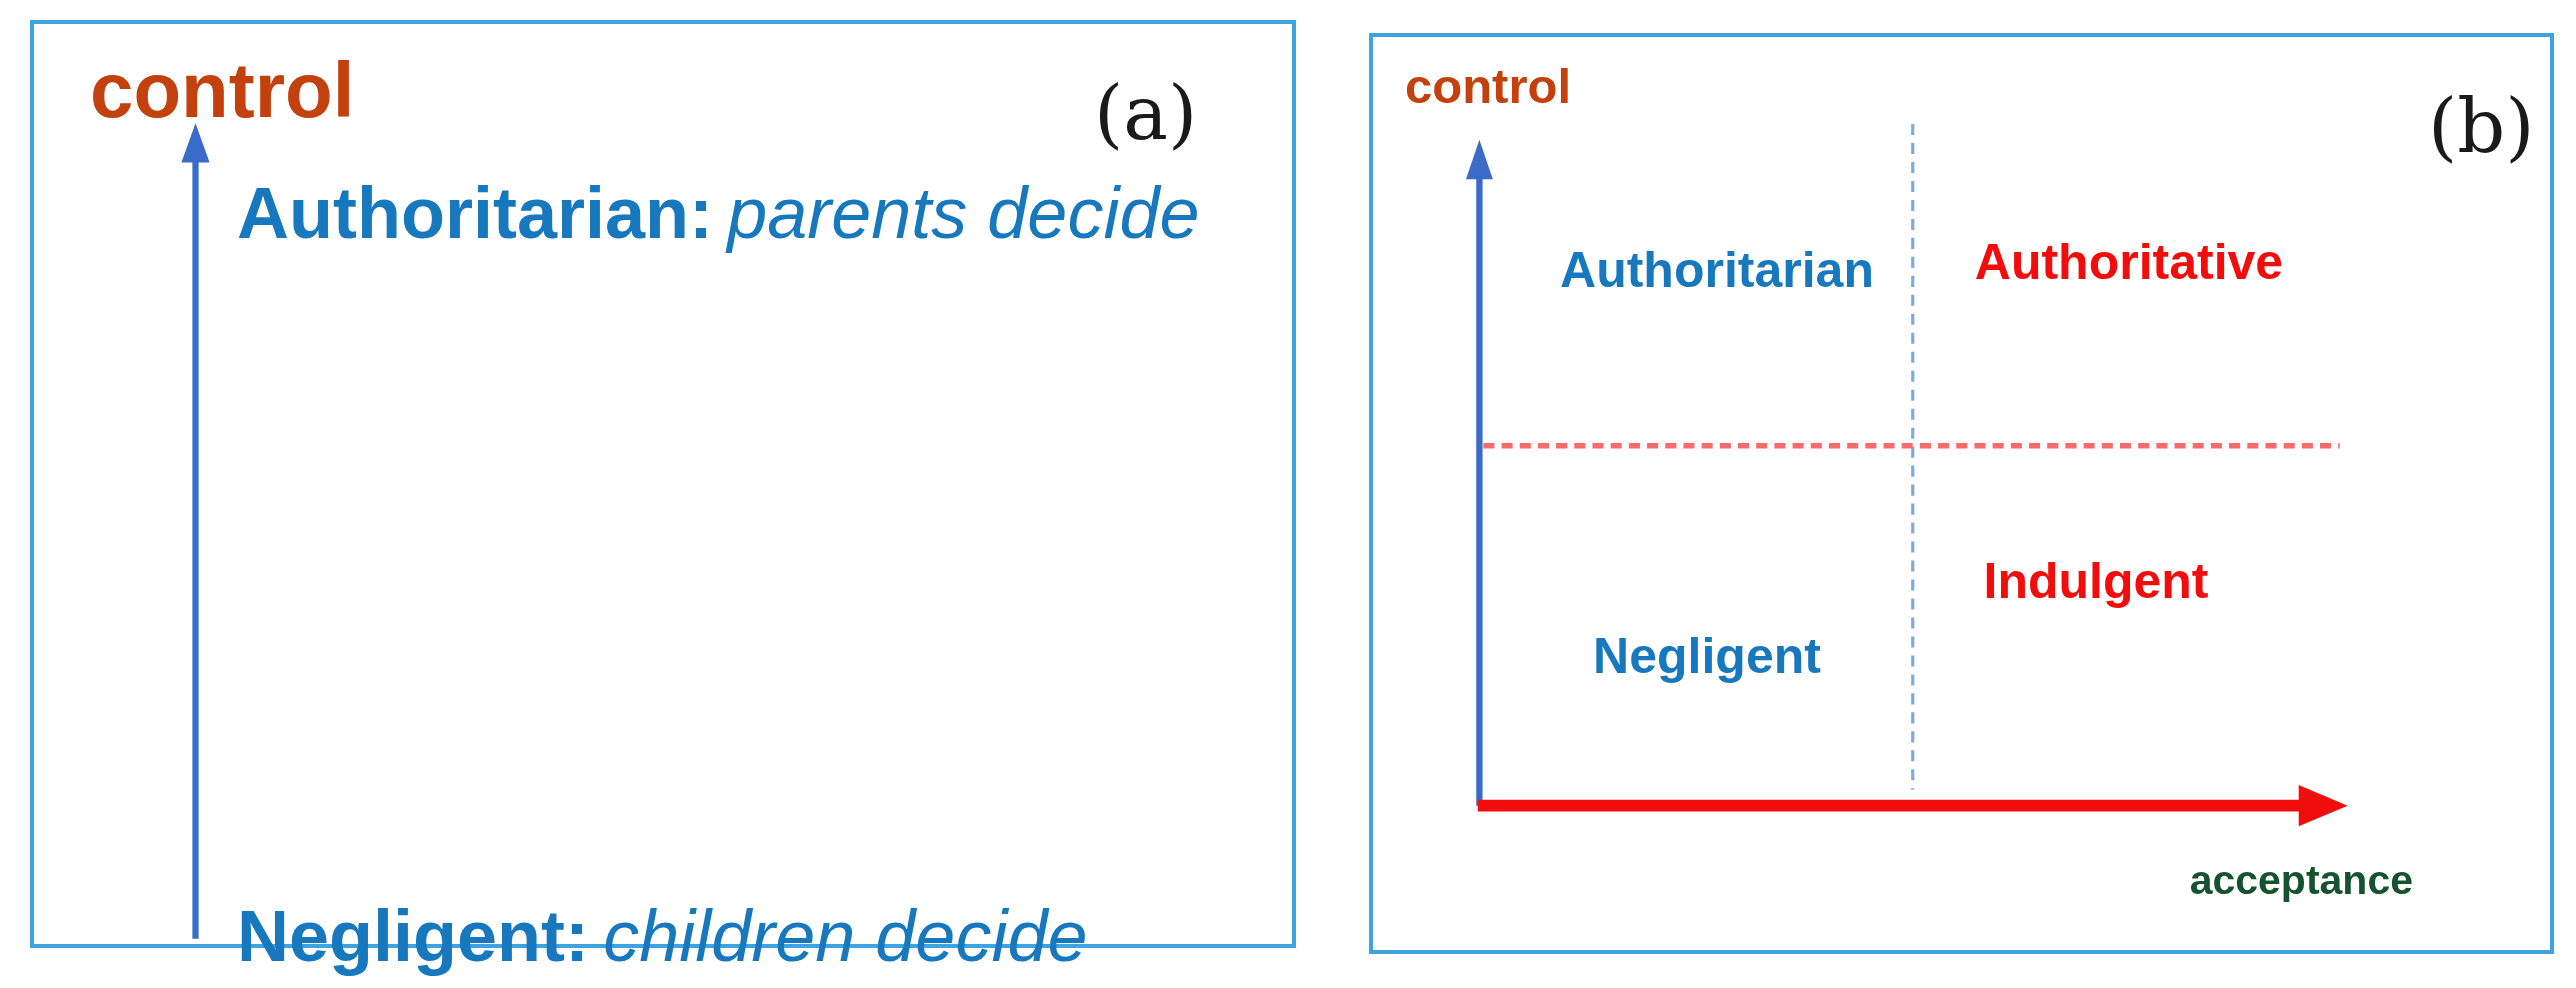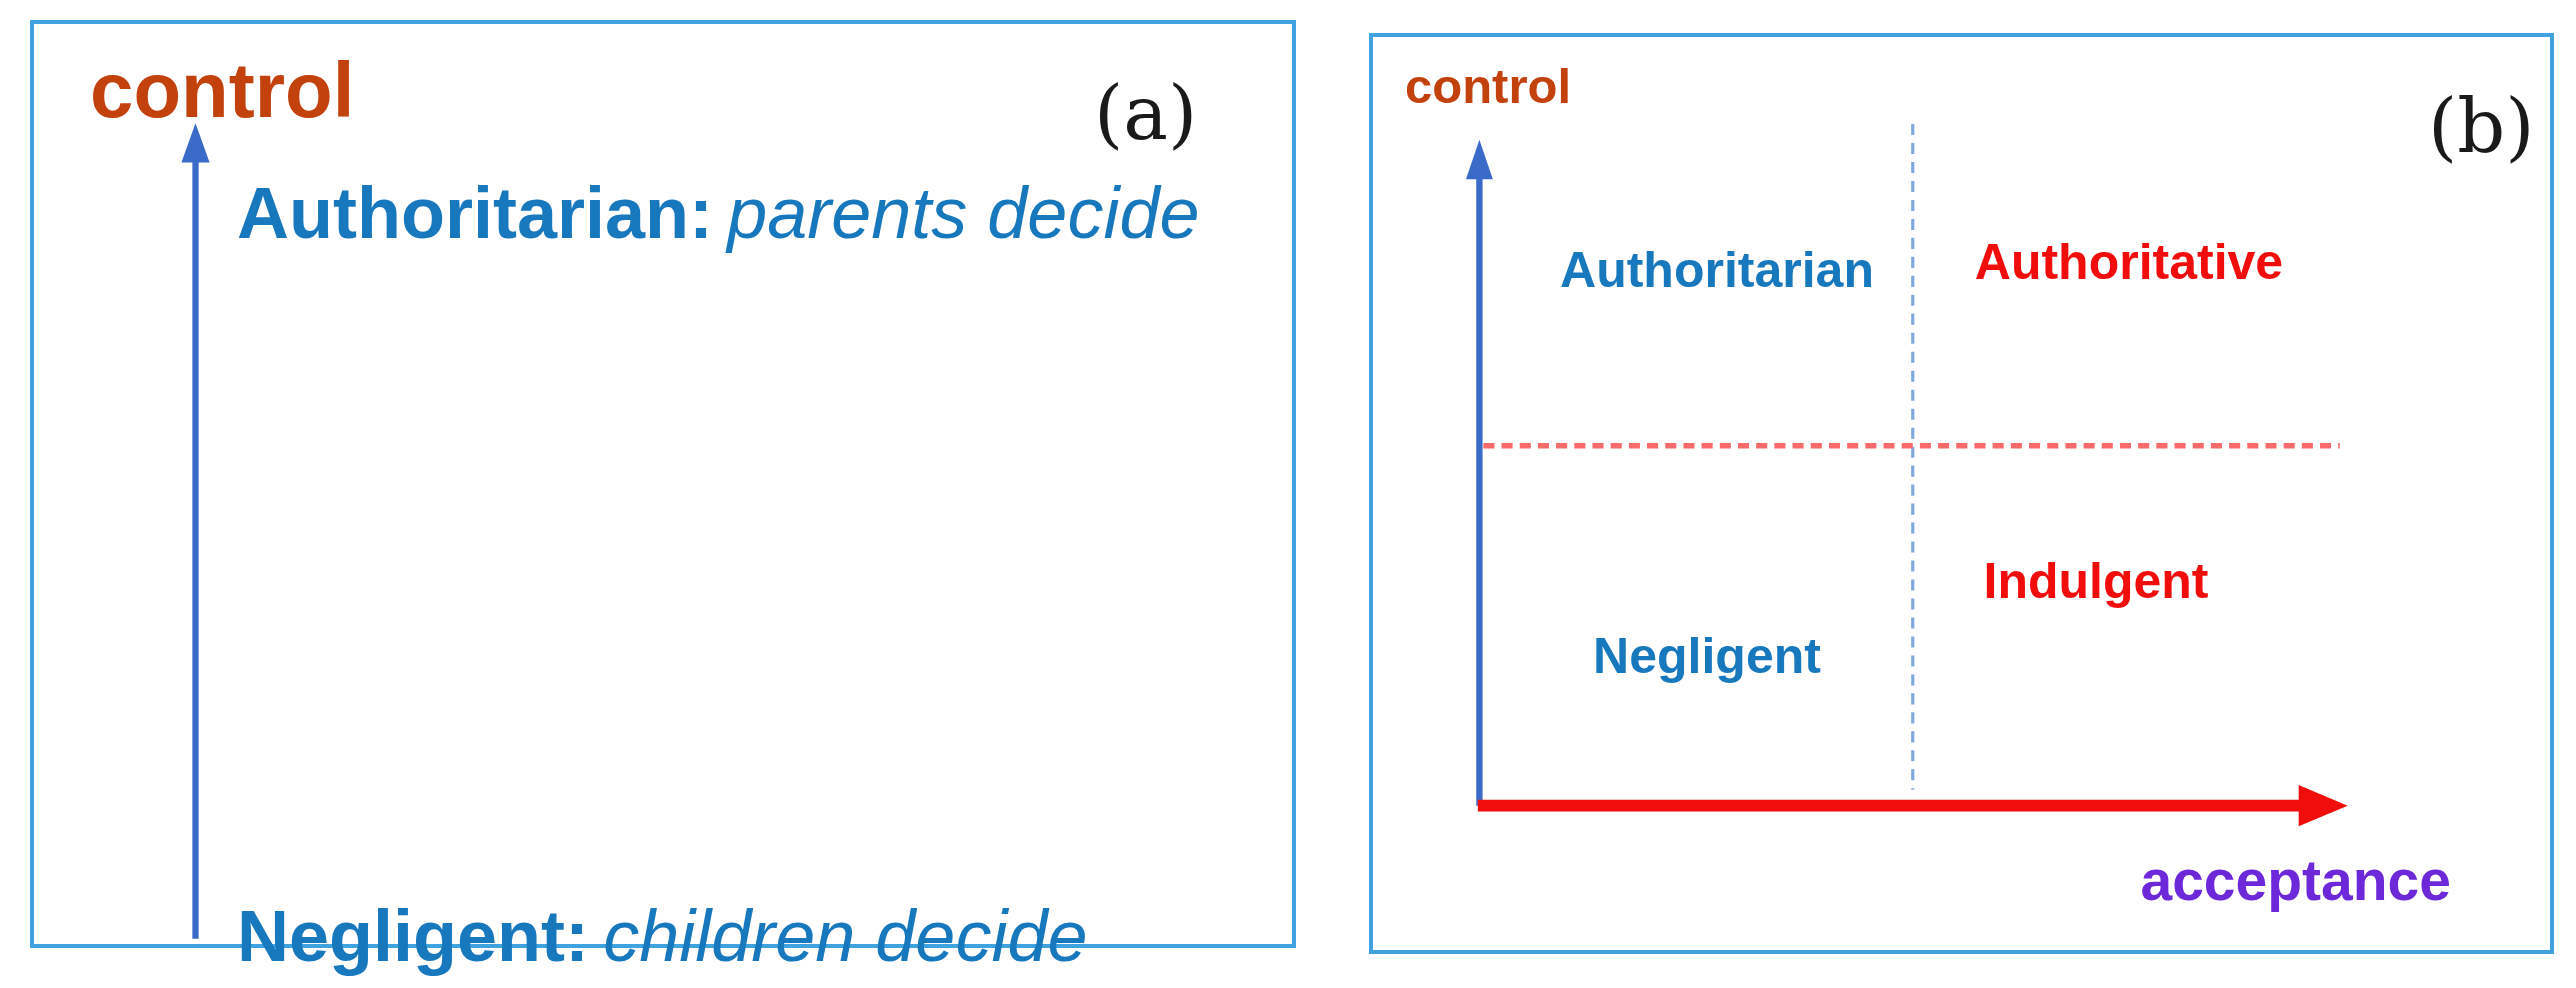--- a/index.html
+++ b/index.html
@@ -63,24 +63,24 @@
     transform: translate(-50%, -50%);
   }
   .quadrant-label.blue { color: #1878BE; }
   .quadrant-label.red  { color: #F20D0D; }
   #quad-tl { left: 344px; top: 233px; }
   #quad-tr { left: 756px; top: 225px; }
   #quad-bl { left: 334px; top: 571px; margin-top: 48px; }
   #quad-br { left: 723px; top: 544px; }
 
   #x-axis-label-b {
-    left: 1078px; top: 843px;
+    left: 1040px; top: 843px;
     transform: translate(-100%, -50%);
-    color: #6d28d9;
-    font-size: 57px;
+    color: #14532d;
+    font-size: 41px;
     font-weight: bold;
     white-space: nowrap;
   }
 
   svg { position: absolute; display: block; }
 </style>
 </head>
 <body>
 
 <div class="panel" id="panel-a">

